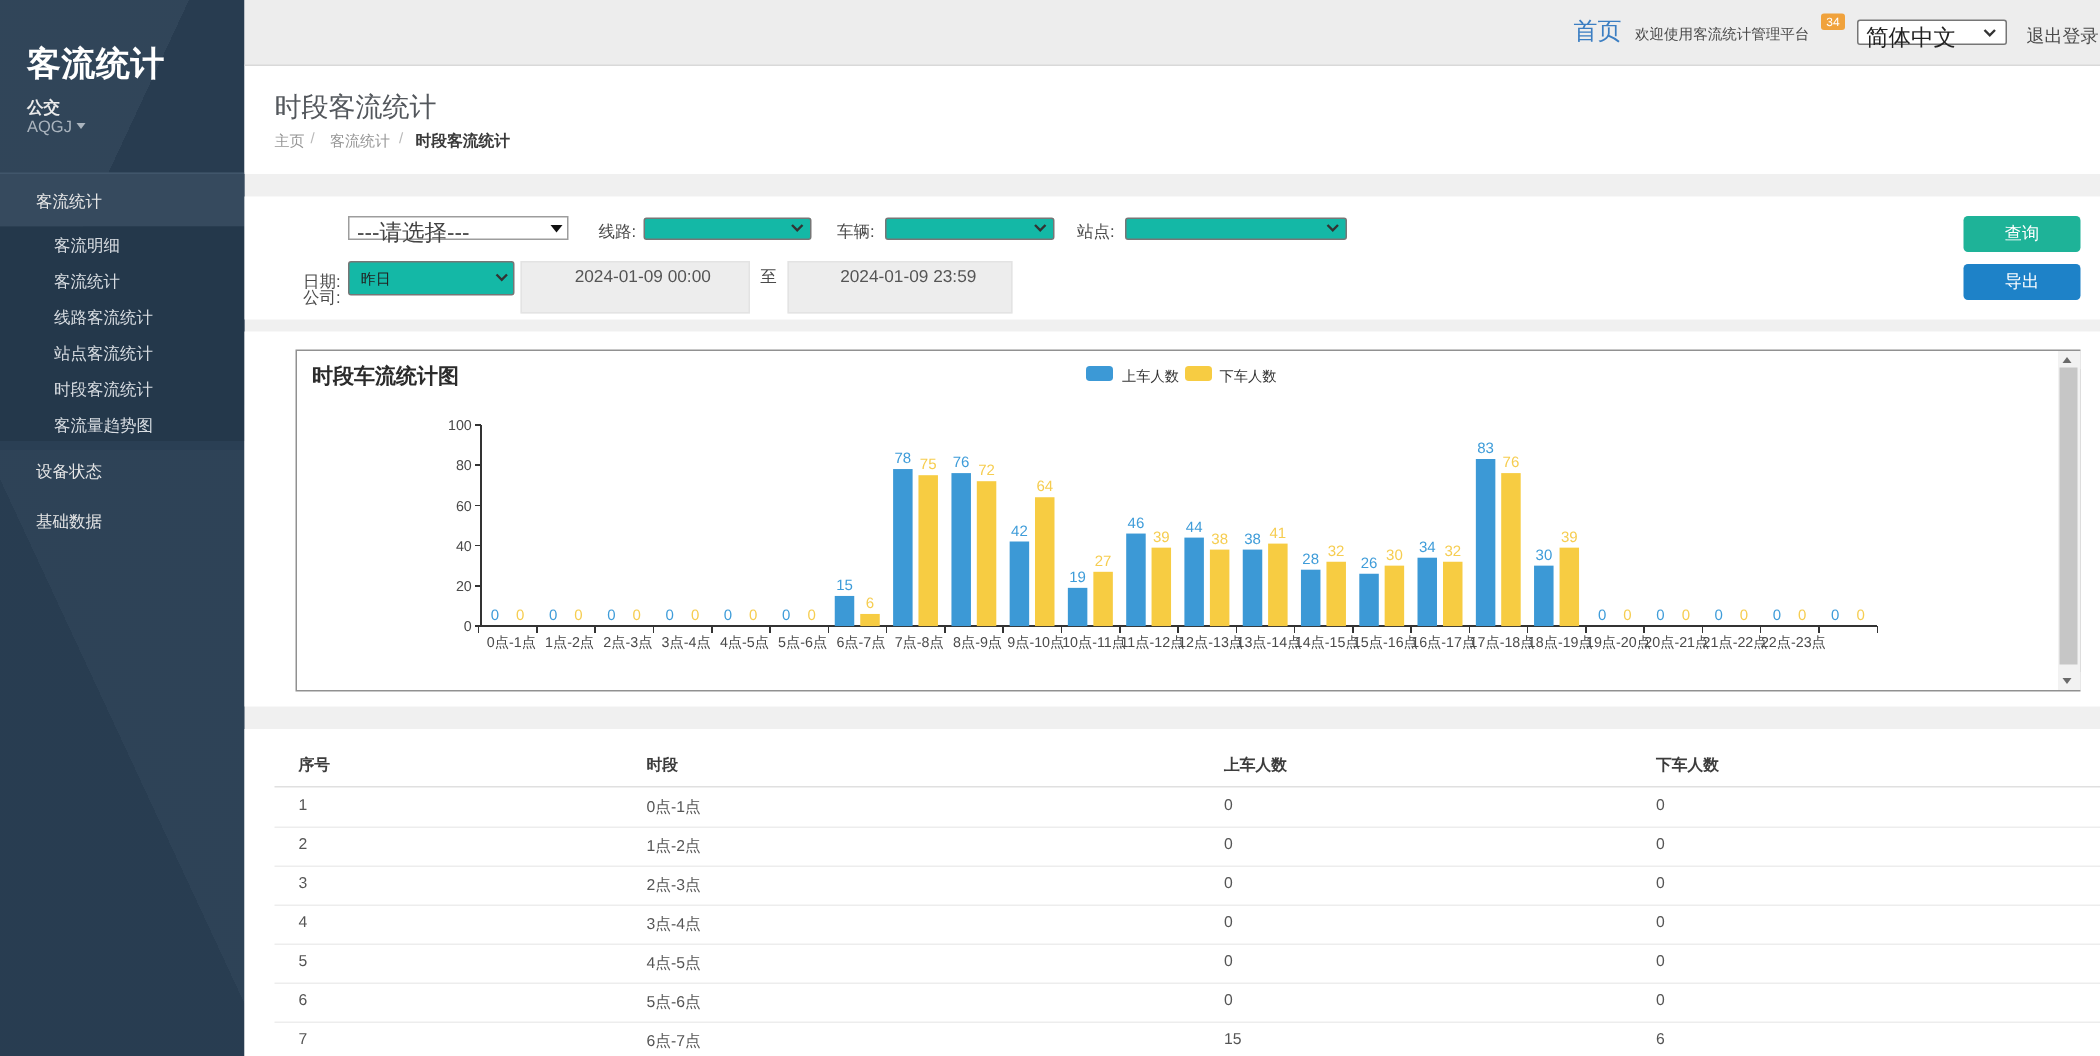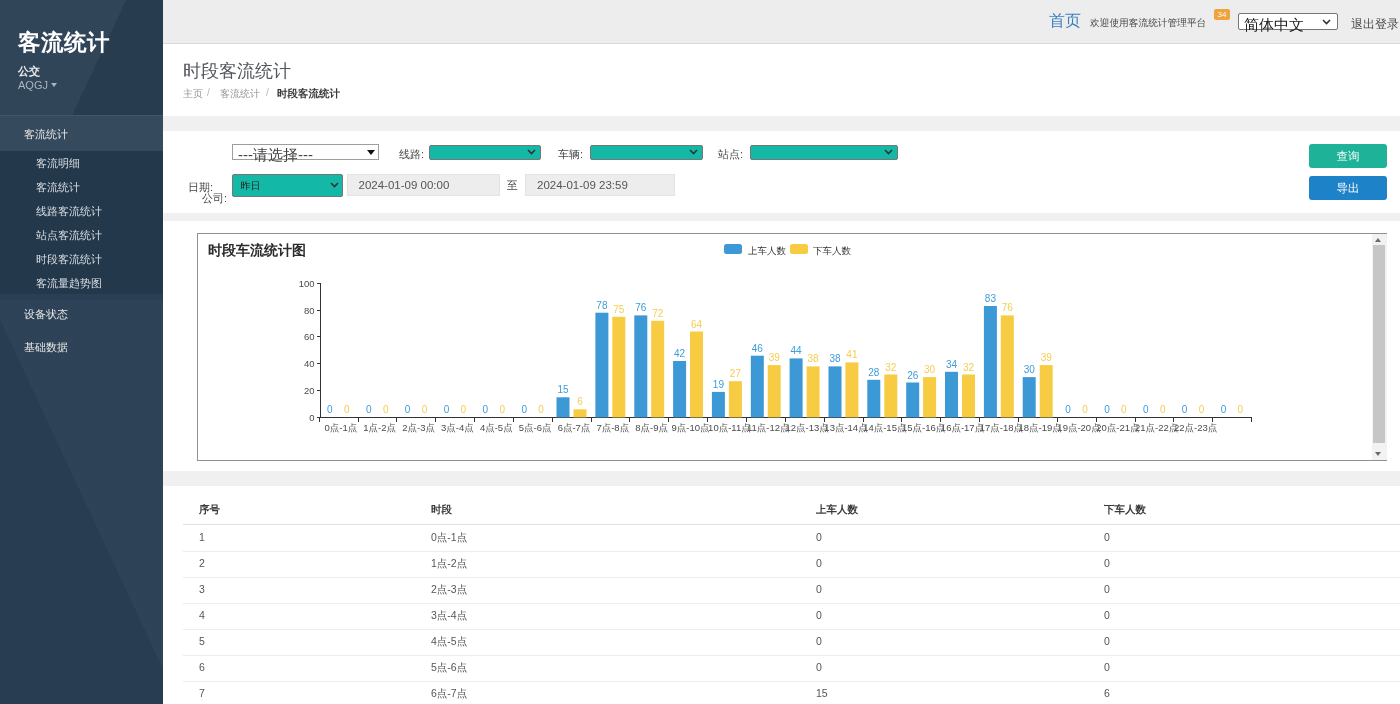--- a/index.html
+++ b/index.html
@@ -38,21 +38,21 @@
   #crumbs span { position:absolute; }
   #crumbs .sep { color:#b9b9b9; }
   #crumbs .cur { color:#3a3a3a; font-weight:bold; font-size:10.5px; }
 
   
   #filter { position:absolute; left:163px; top:131px; width:1237px; height:81.5px; background:#fff; }
   .flabel { position:absolute; font-size:11px; color:#4a4a4a; }
   .csel { position:absolute; background:#fff; border:1px solid #9d9d9d; }
   .nsel { position:absolute; background:#14b8a6; border:1px solid #767676; border-radius:2px; }
   .chev { position:absolute; width:9px; height:6px; }
-  .gin { position:absolute; height:22px; background:#ededed; border:1px solid #e3e3e3; font-size:11.5px; color:#555; line-height:21px; padding-left:11px; }
+  .gin { position:absolute; height:35px; background:#ededed; border:1px solid #e3e3e3; font-size:11.5px; color:#555; line-height:21px; padding-left:11px;text-align:center; }
   .btn { position:absolute; left:1309px; width:78px; height:24px; border-radius:3px; color:#fff; font-size:11.5px; text-align:center; line-height:24px; }
 
   
   #chartpanel { position:absolute; left:163px; top:220.5px; width:1237px; height:250px; background:#fff; }
   #chartbox { position:absolute; left:197px; top:232.5px; width:1190px; height:228.5px; background:#fff; border:1px solid #919191; }
   #ctitle { position:absolute; left:208px; top:241.5px; font-size:14px; font-weight:bold; color:#2b2b2b; }
   .lgsw { position:absolute; top:244px; width:18px; height:10px; border-radius:2.5px; }
   .lgtx { position:absolute; top:244.5px; font-size:9.5px; color:#333; }
   
   #sbar { position:absolute; left:1371.5px; top:233.5px; width:15px; height:226.5px; background:#f2f2f2; }
@@ -128,21 +128,21 @@
 <div class="nsel" style="left:590px;top:144.5px;width:113px;height:15.5px;"></div>
 <svg class="chev" style="left:689px;top:149px;" viewBox="0 0 9 6">
     <path d="M1 1 L4.5 4.5 L8 1" stroke="#333" stroke-width="1.6" fill="none"></path>
   </svg>
 <div class="flabel" style="left:718px;top:147px;">站点:</div>
 <div class="nsel" style="left:750px;top:144.5px;width:148px;height:15.5px;"></div>
 <svg class="chev" style="left:884px;top:149px;" viewBox="0 0 9 6">
     <path d="M1 1 L4.5 4.5 L8 1" stroke="#333" stroke-width="1.6" fill="none"></path>
   </svg>
 
-<div class="flabel" style="left:188px;top:180px;">日期:</div>
+<div class="flabel" style="left:202px;top:180px;">日期:</div>
 <div class="nsel" style="left:231.5px;top:174px;width:111.5px;height:22.5px;">
   <span style="position:absolute;left:8px;top:4px;font-size:10px;color:#222;">昨日</span>
 </div>
 <svg class="chev" style="left:330px;top:182px;" viewBox="0 0 9 6">
     <path d="M1 1 L4.5 4.5 L8 1" stroke="#333" stroke-width="1.6" fill="none"></path>
   </svg>
 <div class="gin" style="left:346.5px;top:174px;width:153px;">2024-01-09 00:00</div>
 <div style="position:absolute;left:499.5px;top:174px;width:25.5px;height:23px;background:#fff;font-size:11px;color:#4a4a4a;text-align:center;line-height:23px;">至</div>
 <div class="gin" style="left:525px;top:174px;width:150px;">2024-01-09 23:59</div>
 <div class="btn" style="top:144px;background:#1eb398;">查询</div>

